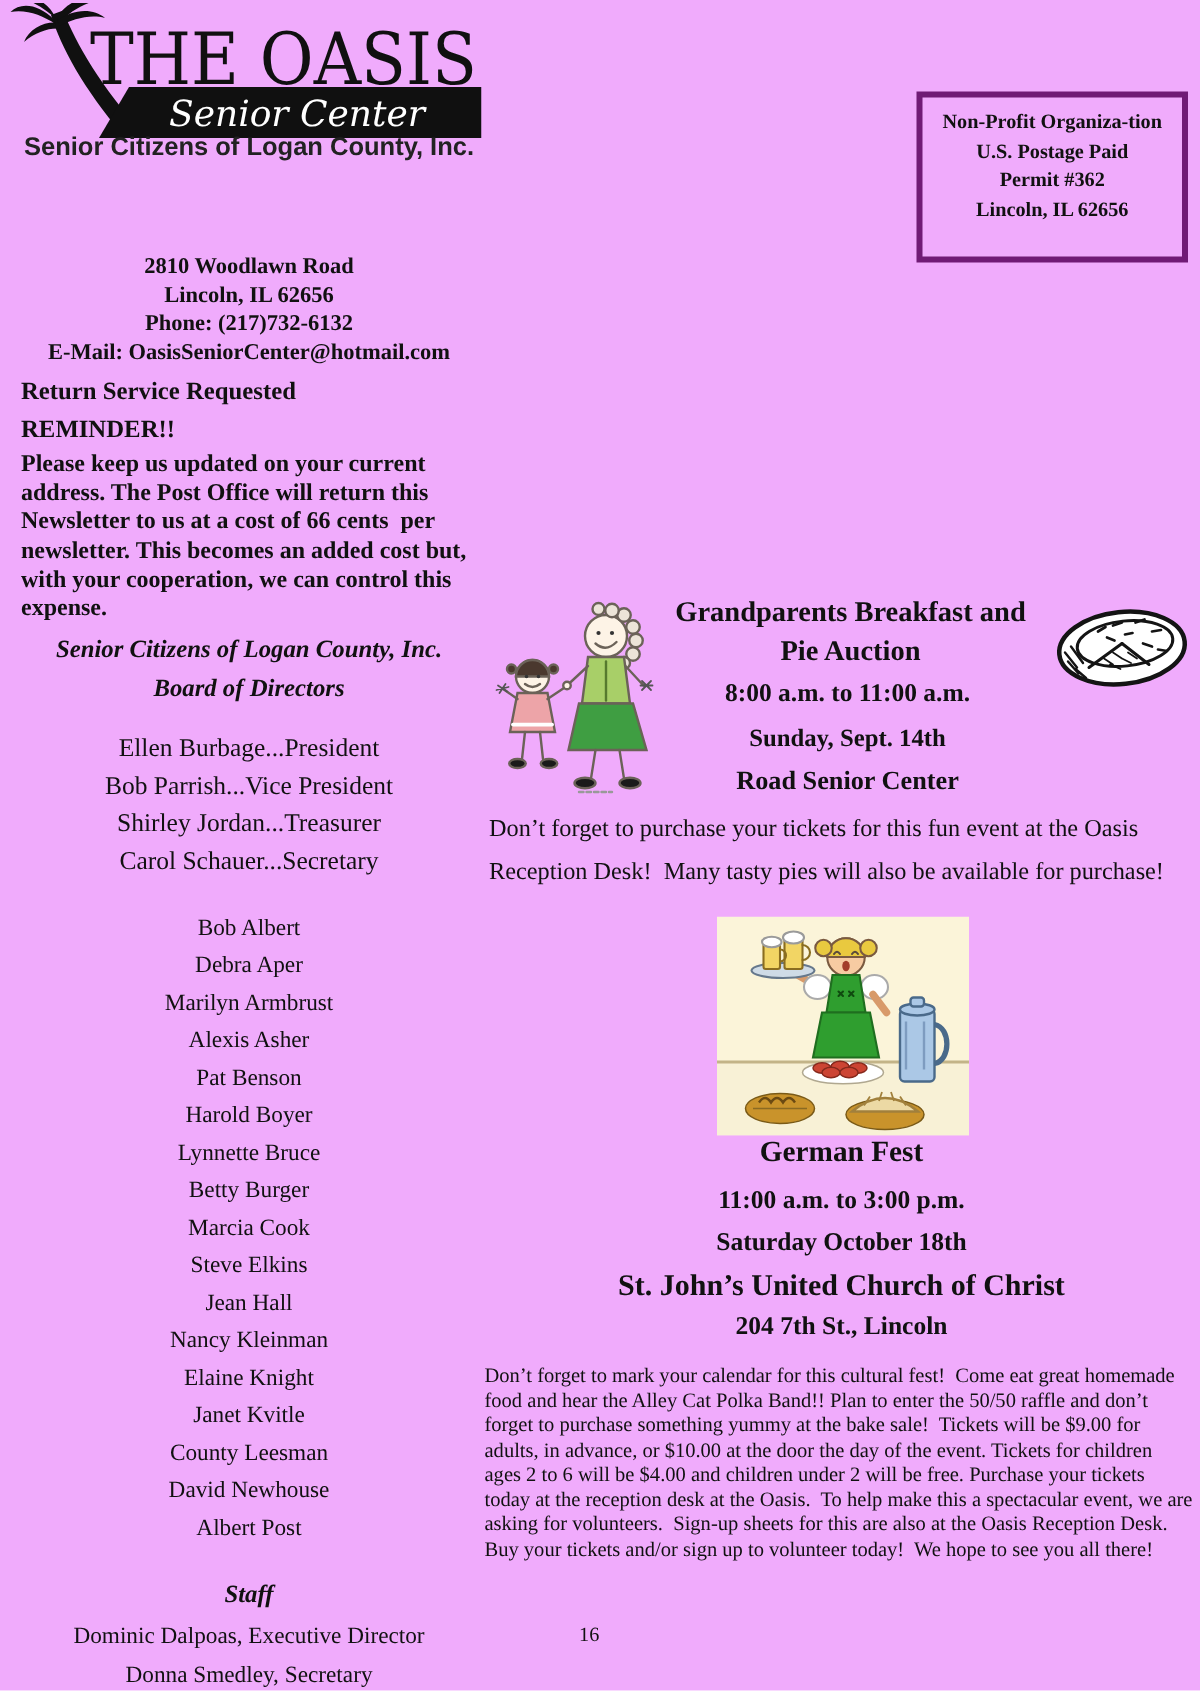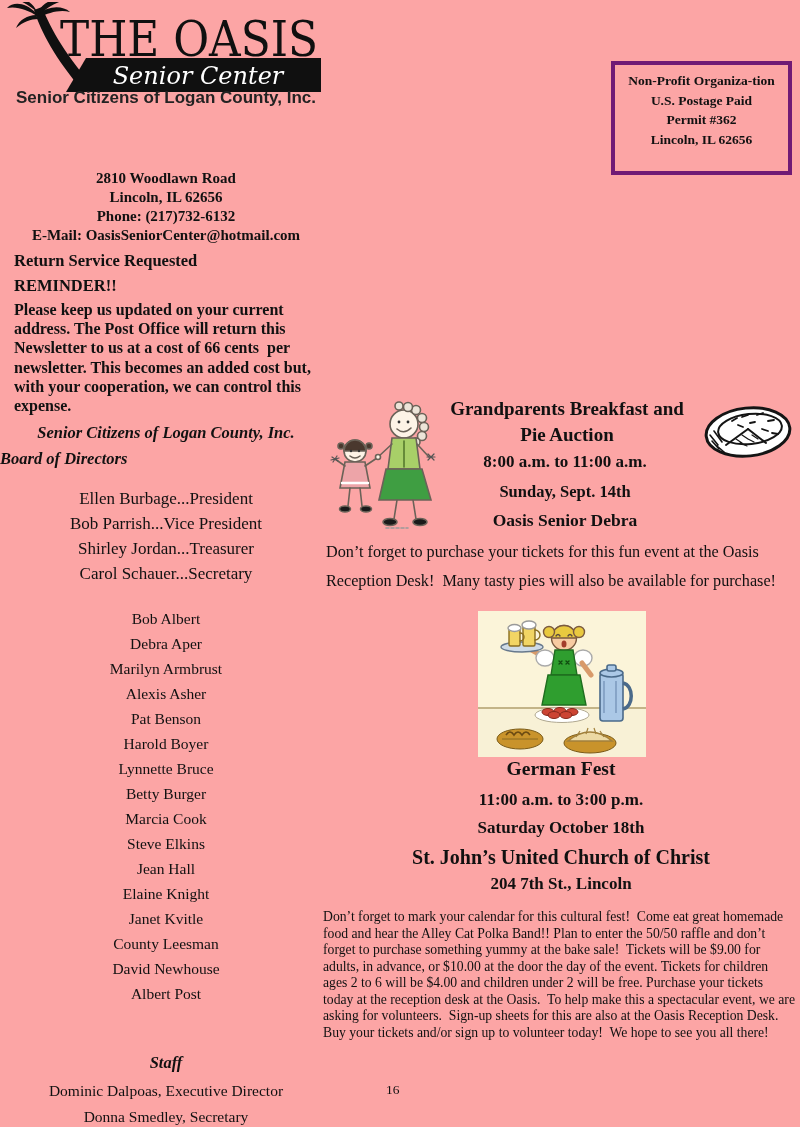--- a/index.html
+++ b/index.html
@@ -1,18 +1,18 @@
 <!DOCTYPE html>
 <html><head>
 <meta charset="utf-8">
 <style>
   html,body { margin:0; padding:0; background:#ffffff; }
   .page {
     position:relative; width:800px; height:1127px; margin:0 auto;
-    background:#fca5a5; color:#111;
+    background:#f0abfc; color:#111;
     font-family:"Liberation Serif", serif; overflow:hidden;
   }
   .abs { position:absolute; }
   .bi { font-weight:bold; font-style:italic; }
   .pre { white-space:pre-wrap; }
 
   
   #logo-svg { left:6px; top:2px; }
   #logo-subtitle { left:0; top:88px; width:332px; text-align:center;
     font-family:"Liberation Sans", sans-serif; font-weight:bold; font-size:17px; color:#222; }
@@ -21,21 +21,21 @@
   #postage-inner { padding:6px 8px 0 8px; text-align:center;
     font-weight:bold; font-size:13.5px; line-height:19.5px; }
 
   
   #masthead   { left:0; top:113px; width:332px; text-align:center; font-weight:bold; font-size:15px; line-height:19px; }
   #address    { left:0; top:169px; width:332px; text-align:center; font-weight:bold; font-size:15px; line-height:19px; }
   #return-service { left:14px; top:251px; font-size:16.5px; font-weight:bold; }
   #reminder       { left:14px; top:276px; font-size:16.5px; font-weight:bold; }
   #notice-body    { left:14px; top:300px; width:316px; font-weight:bold; font-size:16px; line-height:19.2px; }
   #org-title   { left:0; top:423px; width:332px; text-align:center; font-size:16.5px; }
-  #board-title { left:0; top:449px; width:332px; text-align:left; font-size:16.5px; }
+  #board-title { left:0; top:449px; width:332px; text-align:center; font-size:16.5px; }
   #officers    { left:0; top:486px; width:332px; text-align:center; font-size:17px; line-height:25px; }
   #members     { left:0; top:606px; width:332px; text-align:center; font-size:15.5px; line-height:25px; }
   #staff-title { left:0; top:1053px; width:332px; text-align:center; font-size:16.5px; }
   #staff-list  { left:0; top:1078px; width:332px; text-align:center; font-size:15.5px; line-height:25.5px; }
 
   
   #grand-clipart { left:328px; top:397px; }
   #pie-clipart   { left:702px; top:401px; }
   #grand-titles  { left:397px; top:396px; width:340px; text-align:center; font-weight:bold; font-size:19px; line-height:26px; }
   #grand-time { left:330px; top:452px; width:470px; text-align:center; font-weight:bold; font-size:17px; }
@@ -110,20 +110,21 @@
       <div class="member">Debra Aper</div>
       <div class="member">Marilyn Armbrust</div>
       <div class="member">Alexis Asher</div>
       <div class="member">Pat Benson</div>
       <div class="member">Harold Boyer</div>
       <div class="member">Lynnette Bruce</div>
       <div class="member">Betty Burger</div>
       <div class="member">Marcia Cook</div>
       <div class="member">Steve Elkins</div>
       <div class="member">Jean Hall</div>
+      <div class="member">Nancy Kleinman</div>
       <div class="member">Elaine Knight</div>
       <div class="member">Janet Kvitle</div>
       <div class="member">County Leesman</div>
       <div class="member">David Newhouse</div>
       <div class="member">Albert Post</div>
     </div>
 
   <div id="staff-title" class="abs bi">Staff</div>
   <div id="staff-list" class="abs">
       <div class="staff-member">Dominic Dalpoas, Executive Director</div>
@@ -195,21 +196,21 @@
       </g>
     </g>
   </svg>
 
   <div id="grand-titles" class="abs">
     <div>Grandparents Breakfast and</div>
     <div>Pie Auction</div>
   </div>
   <div id="grand-time" class="abs">8:00 a.m. to 11:00 a.m.</div>
   <div id="grand-date" class="abs">Sunday, Sept. 14th</div>
-  <div id="grand-loc" class="abs">Oasis Senior Debra</div>
+  <div id="grand-loc" class="abs">Road Senior Center</div>
   <div id="grand-desc" class="abs pre">Don’t forget to purchase your tickets for this fun event at the Oasis Reception Desk!  Many tasty pies will also be available for purchase!</div>
 
   <svg id="german-clipart" class="abs" width="168" height="146" viewBox="0 0 168 146">
     <rect x="0" y="0" width="168" height="146" fill="#fbf4d9"></rect>
     <rect x="0" y="97" width="168" height="49" fill="#f8f1d6"></rect>
     <path d="M0,97 L168,97" stroke="#c3b488" stroke-width="2"></path>
     <g stroke="#7a5a40" stroke-width="1.4" fill="none" stroke-linecap="round">
       <path d="M66,46 L52,38" stroke="#d89a6a" stroke-width="5"></path>
       <ellipse cx="44" cy="36" rx="21" ry="5" fill="#cfdbe6" stroke="#66788c"></ellipse>
       <g stroke="#8a6d20" fill="#f2d564">

